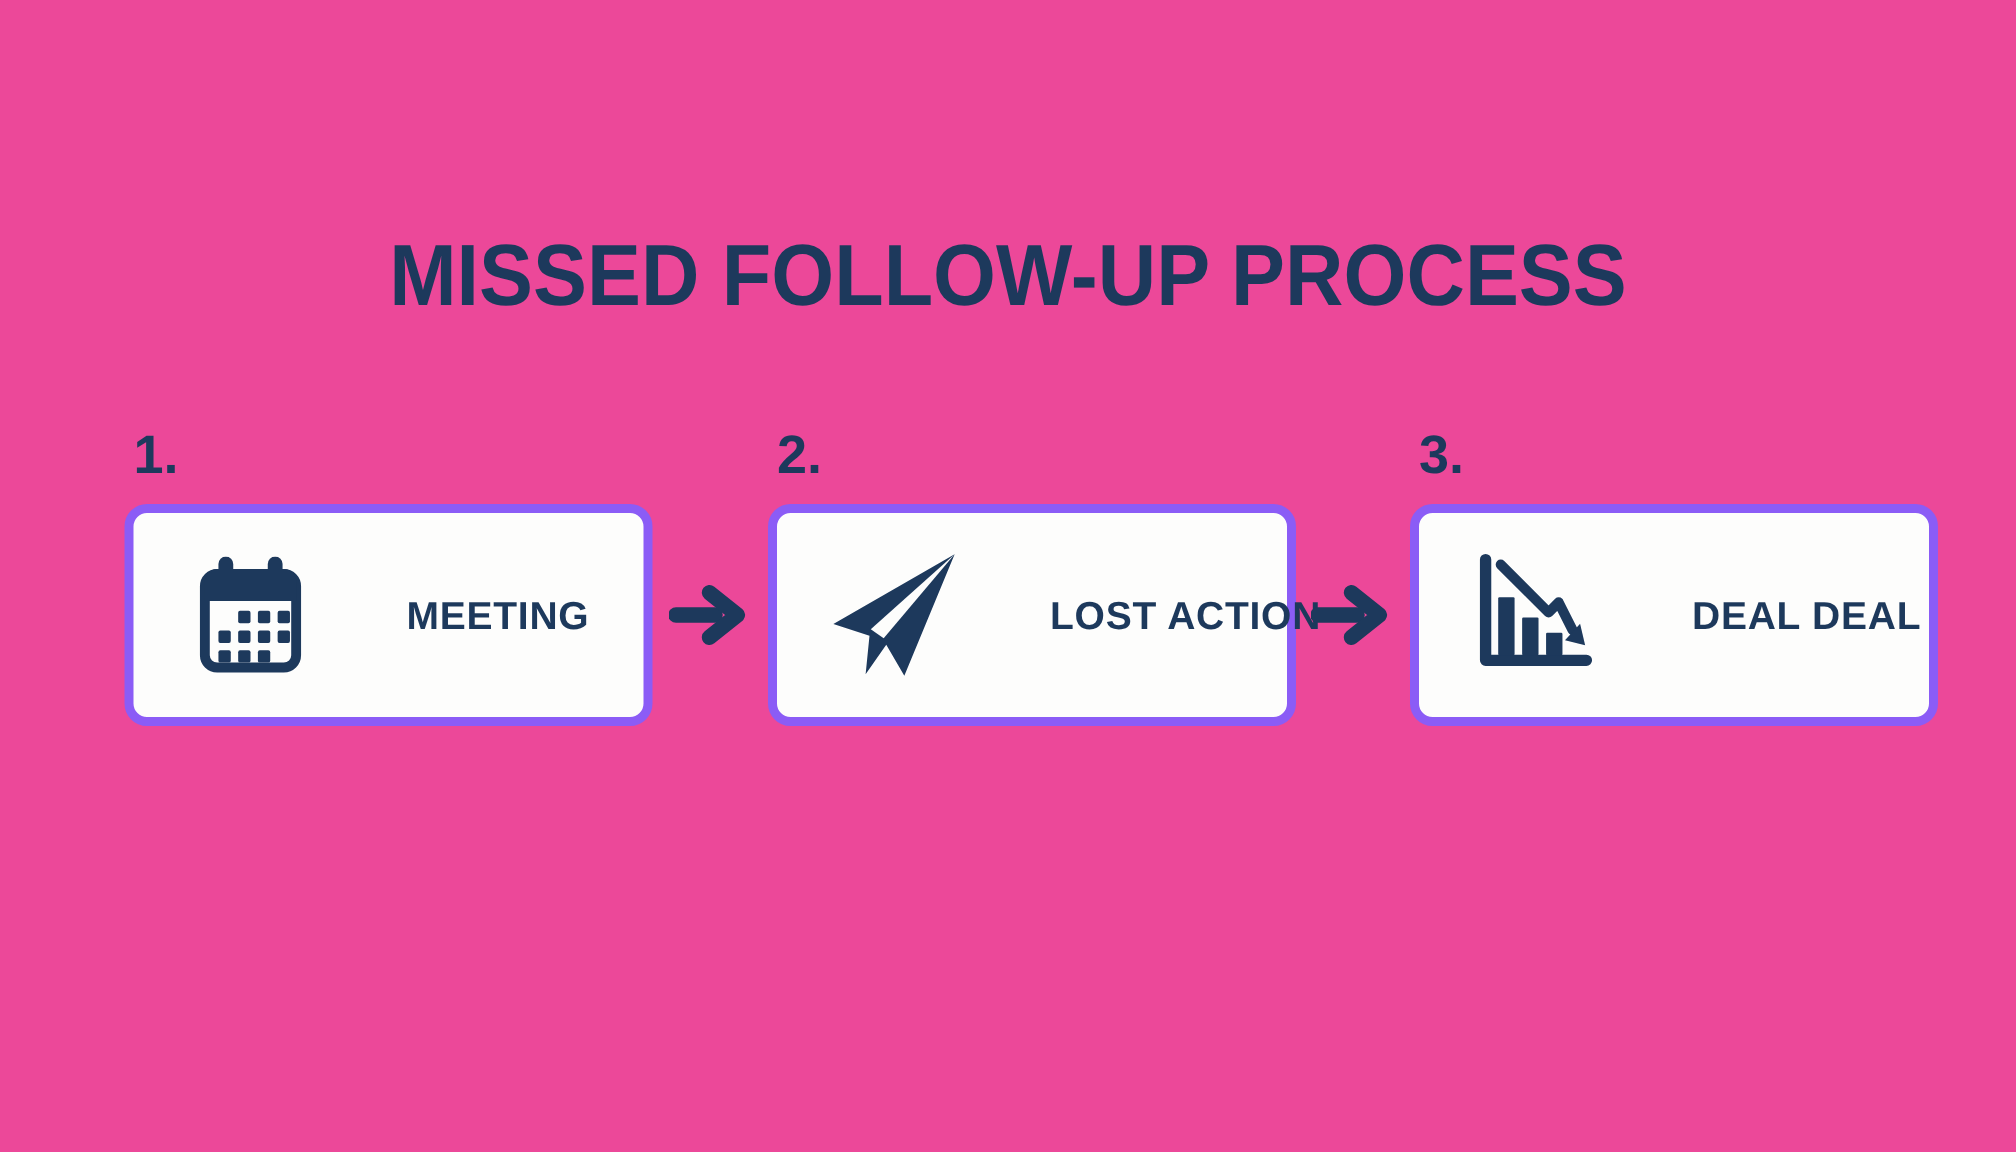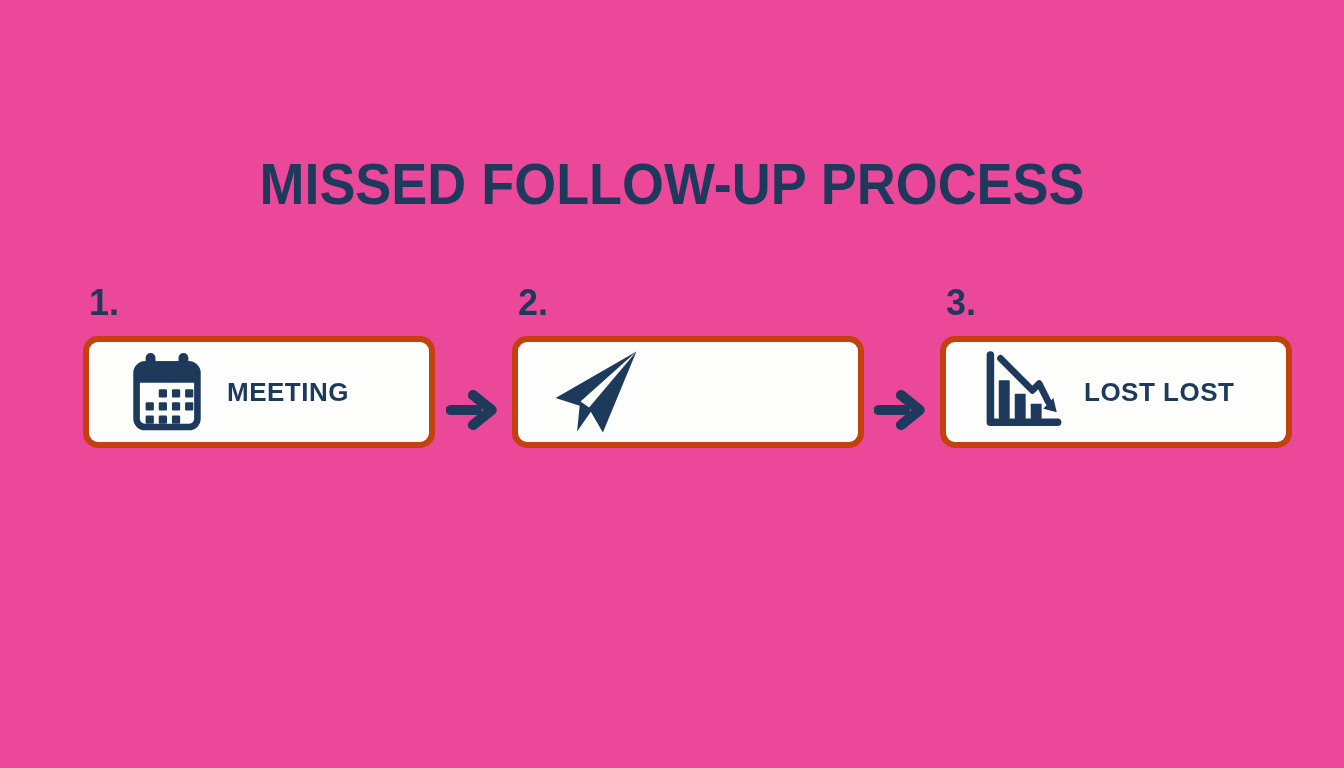--- a/index.html
+++ b/index.html
@@ -44,27 +44,28 @@
   .step-number {
     font-size: 36px;
     line-height: 40px;
     font-weight: bold;
     color: #1d395c;
     margin: 0 0 13px 6px;
   }
   .step-box {
     box-sizing: border-box;
     width: 352px;
-    height: 112px;
-    border: 6px solid #c2410c;
+    height: 148px;
+    border: 6px solid #8b5cf6;
     border-radius: 15px;
     background: #fdfdfc;
     display: flex;
     align-items: center;
     padding-left: 34px;
+    gap: 44px;
   }
   .icon-wrap {
     width: 88px;
     display: flex;
     align-items: center;
     justify-content: center;
     flex: 0 0 88px;
   }
   .step-label {
     font-size: 26px;
@@ -128,20 +129,21 @@
 
   <div class="step step-2">
     <div class="step-number">2.</div>
     <div class="step-box">
       <span class="icon-wrap">
         <svg width="86" height="86" viewBox="0 0 100 100" aria-hidden="true">
           <path class="navy-fill" d="M97,3 L3,57 L31,66 L28,96 L44,73 L58,97 Z"></path>
           <polygon points="97,3 32,61 42,68" fill="#fdfdfc"></polygon>
         </svg>
       </span>
+      <span class="step-label">LOST ACTION</span>
     </div>
   </div>
 
   <div class="connector connector-2">
     <svg width="54" height="44" viewBox="0 0 58 44" aria-hidden="true">
       <line class="navy-stroke" x1="5" y1="22" x2="33" y2="22" stroke-width="11" stroke-linecap="round"></line>
       <polyline class="navy-stroke" points="29,6 49,22 29,38" fill="none" stroke-width="11" stroke-linecap="round" stroke-linejoin="round"></polyline>
     </svg>
   </div>
 
@@ -153,17 +155,17 @@
           <path d="M10,6 L10,86 L90,86" fill="none" class="navy-stroke" stroke-width="9" stroke-linecap="round" stroke-linejoin="round"></path>
           <g class="navy-fill">
             <rect x="20" y="36" width="13" height="46" rx="1"></rect>
             <rect x="39" y="52" width="13" height="30" rx="1"></rect>
             <rect x="58" y="64" width="13" height="18" rx="1"></rect>
           </g>
           <polyline points="22,10 60,48 68,40 79,62" fill="none" class="navy-stroke" stroke-width="8" stroke-linecap="round" stroke-linejoin="round"></polyline>
           <polygon class="navy-fill" points="89,74 85,57 73,70"></polygon>
         </svg>
       </span>
-      <span class="step-label">LOST LOST</span>
+      <span class="step-label">DEAL DEAL</span>
     </div>
   </div>
 
 </div>
 
 </body></html>

